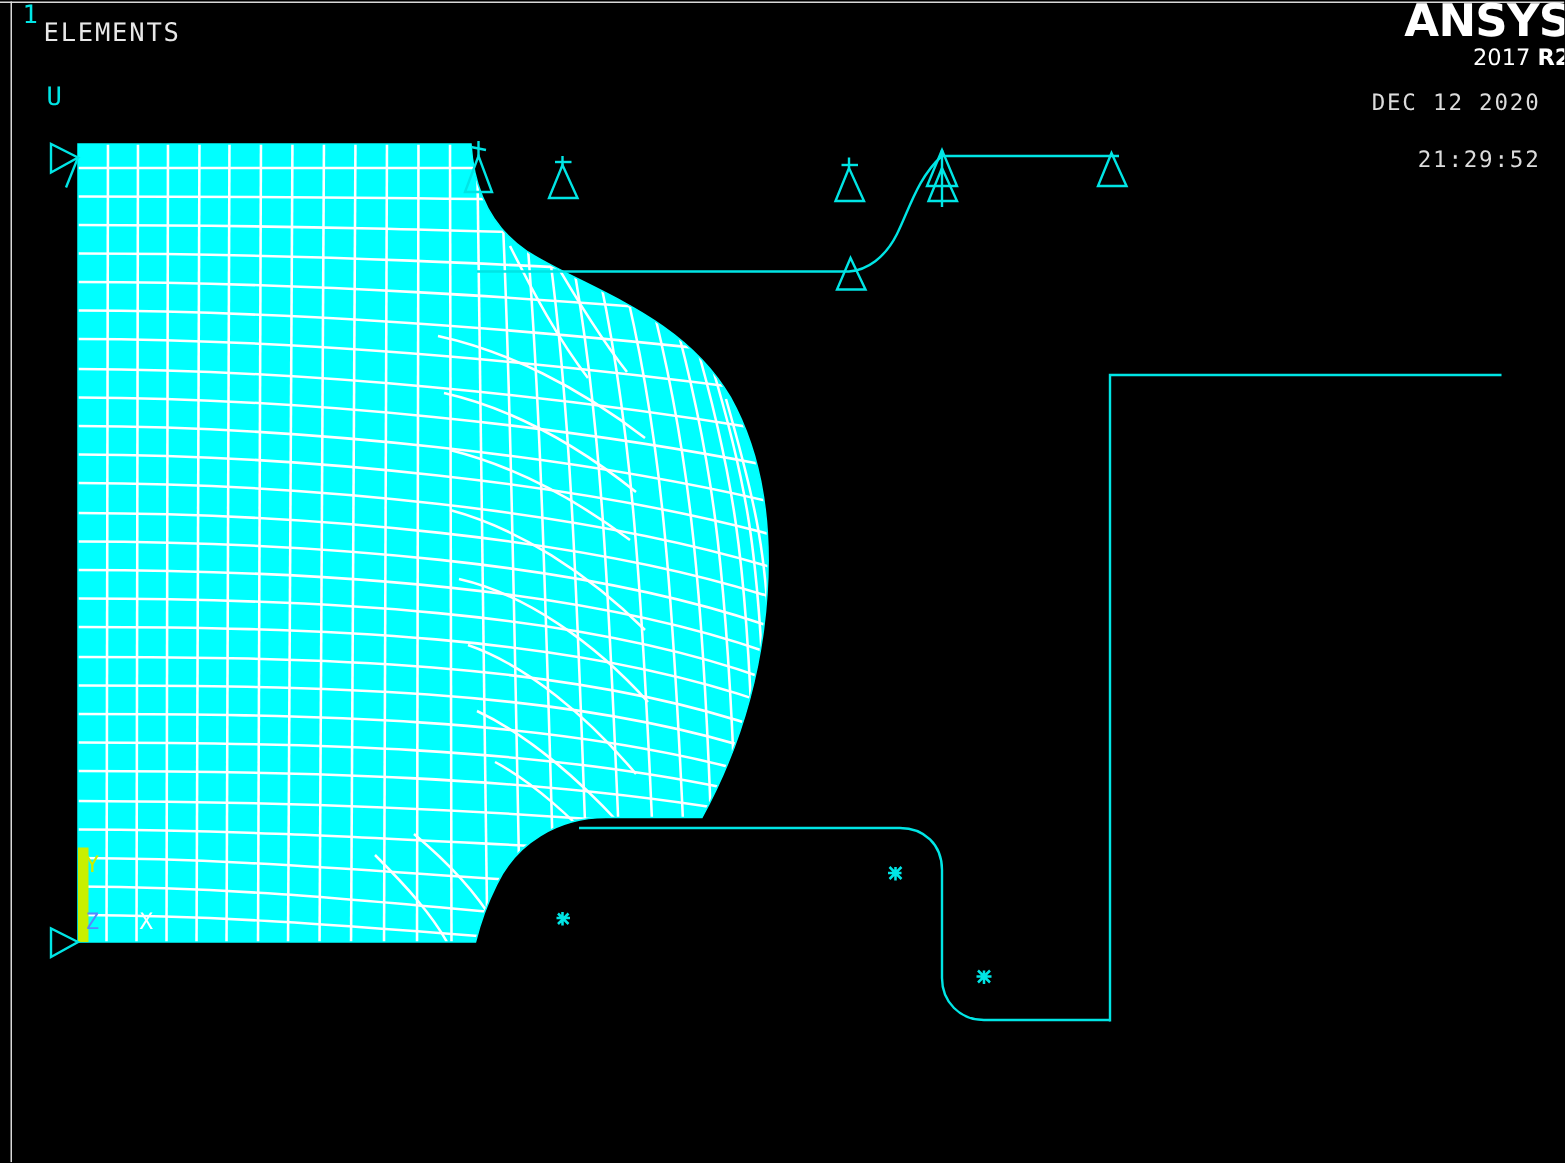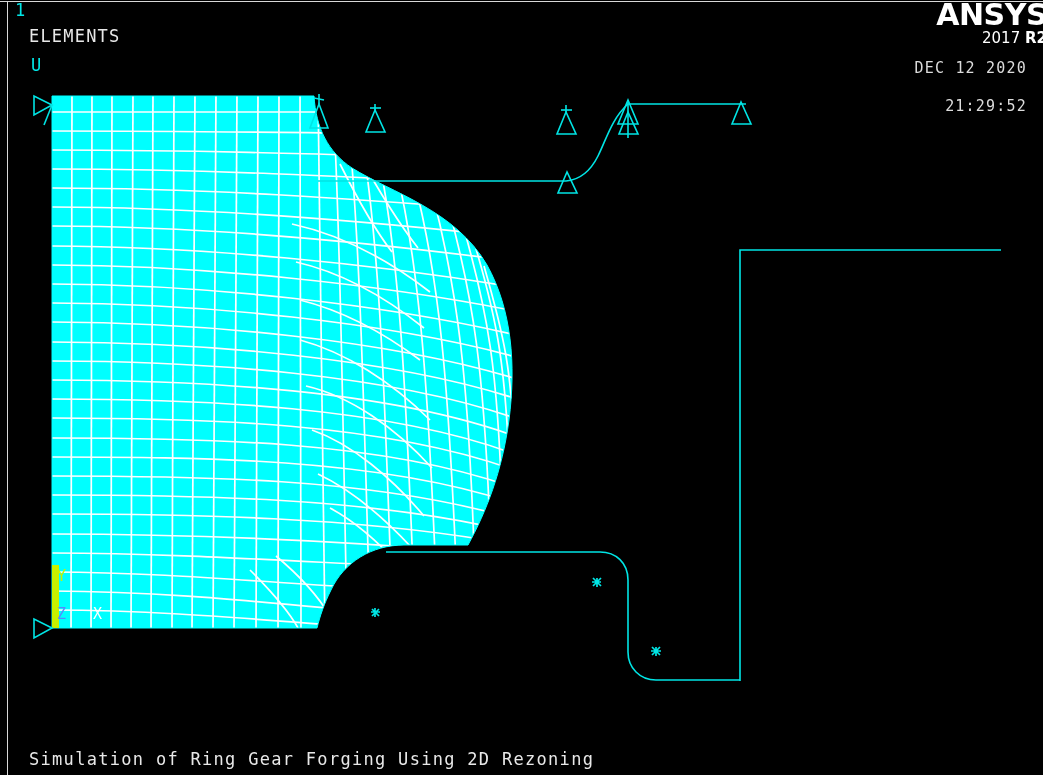--- a/index.html
+++ b/index.html
@@ -35,21 +35,21 @@
   .plot-number {
     position: absolute;
     left: 15px; top: 2px;
     color: #00e5e5;
     font-size: 17px;
     line-height: 17px;
     letter-spacing: 0px;
   }
   .hdr-title {
     position: absolute;
-    left: 29px; top: 26px;
+    left: 29px; top: 12px;
     color: #e8e8e8;
     font-size: 17px;
     line-height: 20px;
     letter-spacing: 1.2px;
   }
   .hdr-dof {
     position: absolute;
     left: 31px; top: 55px;
     color: #00e5e5;
     font-size: 17px;
@@ -127,21 +127,20 @@
     <div class="brand-name">ANSYS</div>
     <div class="brand-rel">
       <span>2017</span>
       <b>R2</b>
     </div>
   </div>
 
   <div class="stamp-date">DEC 12 2020</div>
   <div class="stamp-time">21:29:52</div>
 
-  <div class="footer-caption">Simulation of Ring Gear Forging Using 2D Rezoning</div>
 
   <svg id="scene" viewBox="0 0 1043 775">
 
     <defs>
 
       <clipPath id="billetClip">
         <path d="M 52,96
                  L 314,96
                  C 316,128 328,152 352,168
                  C 392,193 455,210 487,265

